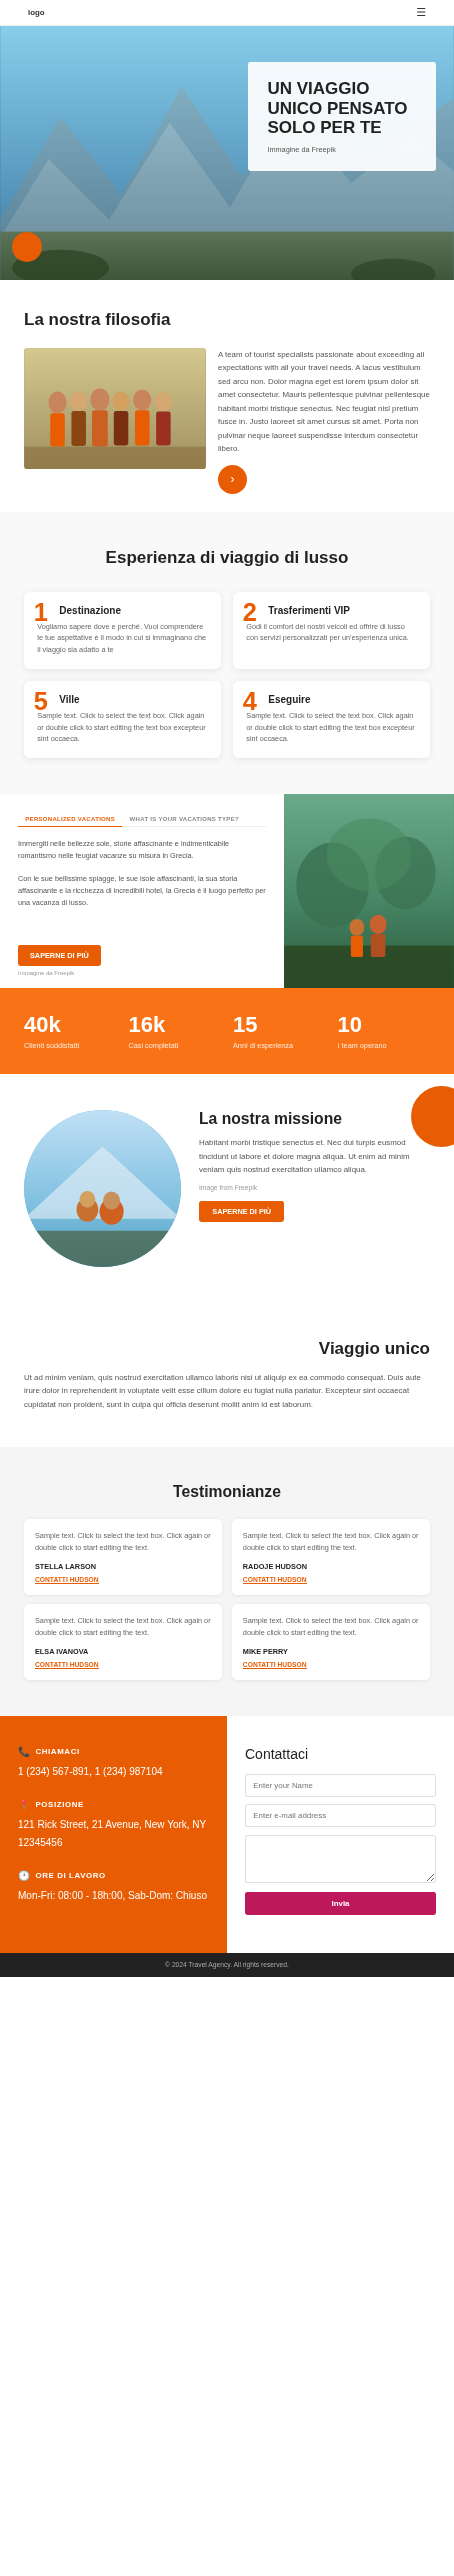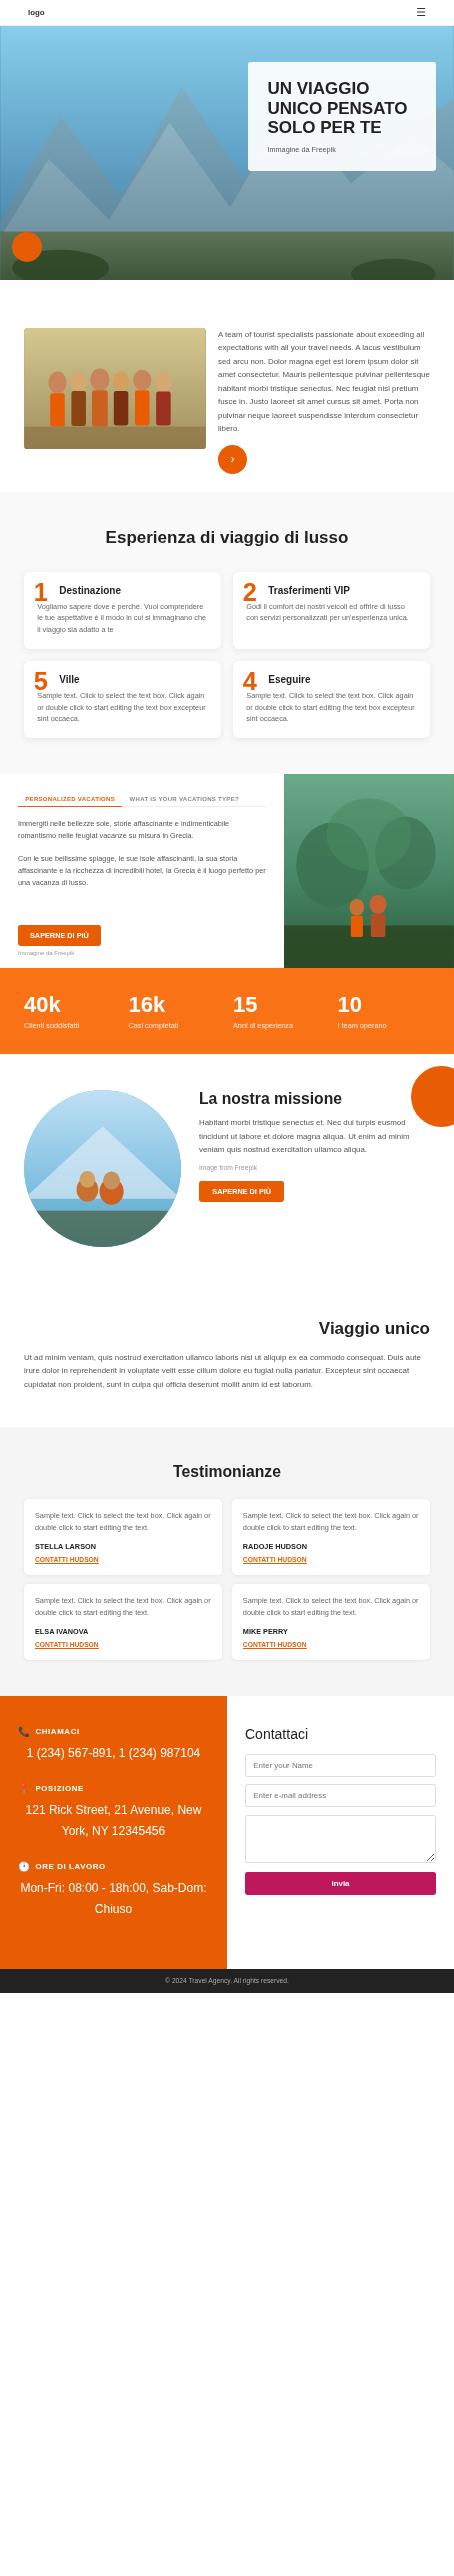--- a/index.html
+++ b/index.html
@@ -136,21 +136,21 @@
     .contact { display: flex; gap: 0; }
     .contact-left {
       background: #e85d04; color: #fff; padding: 30px 18px; flex: 1;
     }
     .contact-section { margin-bottom: 18px; }
     .contact-section-title {
       font-size: 7.9px; font-weight: 700; text-transform: uppercase;
       letter-spacing: 0.6px; margin-bottom: 6px; display: flex; align-items: center; gap: 4.8px;
     }
     .contact-section-icon { font-size: 9.7px; }
-    .contact-info { font-size: 12px; line-height: 1.8; text-align: center; }
+    .contact-info { font-size: 10px; line-height: 1.8; }
     .contact-right { flex: 1; padding: 30px 18px; background: #fff; }
     .contact-right-title { font-size: 14px; font-weight: 400; margin-bottom: 12px; }
     .contact-form input, .contact-form textarea {
       width: 100%; border: 0.6px solid #ddd; border-radius: 2.4px;
       padding: 6px 7.3px; margin-bottom: 7.3px; font-size: 7.9px; color: #333;
       outline: none; font-family: inherit;
     }
     .contact-form textarea { height: 48px; resize: vertical; }
     .contact-submit {
       background: #be185d; color: #fff; border: none; padding: 7.3px 17px;
@@ -225,20 +225,21 @@
   <div class="hero-overlay">
     <div class="hero-title">UN VIAGGIO UNICO PENSATO SOLO PER TE</div>
     <div class="hero-subtitle">
       <span>Immagine da Freepik</span>
     </div>
   </div>
   <div class="hero-orange-dot"></div>
 </div>
 
 <div class="filosofia-full">
+  <div class="filosofia-main-title">La nostra filosofia</div>
   <div class="filosofia-grid">
     <div class="filosofia-img">
       
       <svg width="182" height="121" viewBox="0 0 300 200" xmlns="http://www.w3.org/2000/svg">
         <defs>
           <linearGradient id="fg-bg" x1="0" y1="0" x2="0" y2="1">
             <stop offset="0%" stop-color="#d4c890"></stop>
             <stop offset="100%" stop-color="#a09060"></stop>
           </linearGradient>
         </defs>

